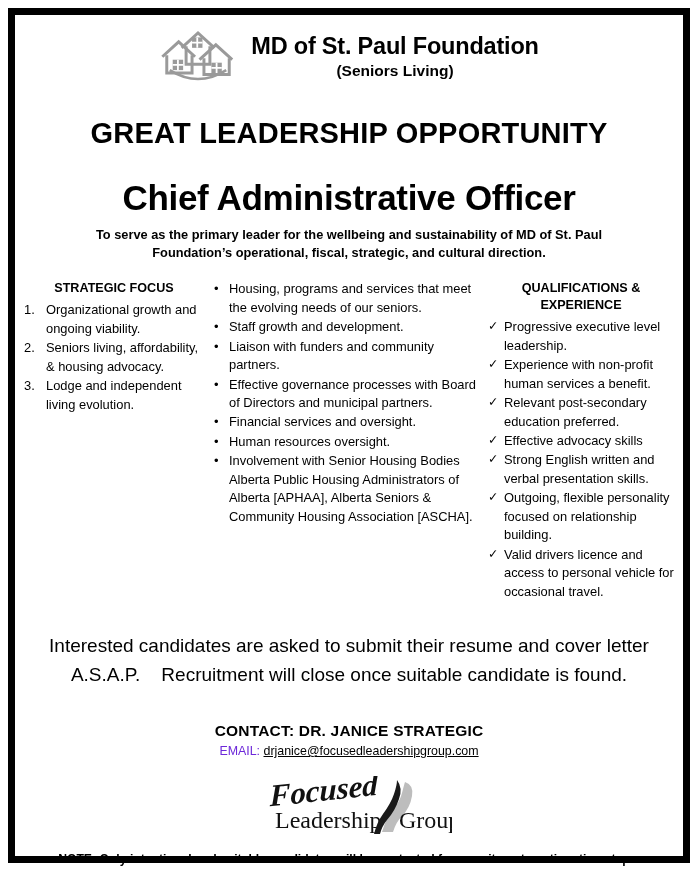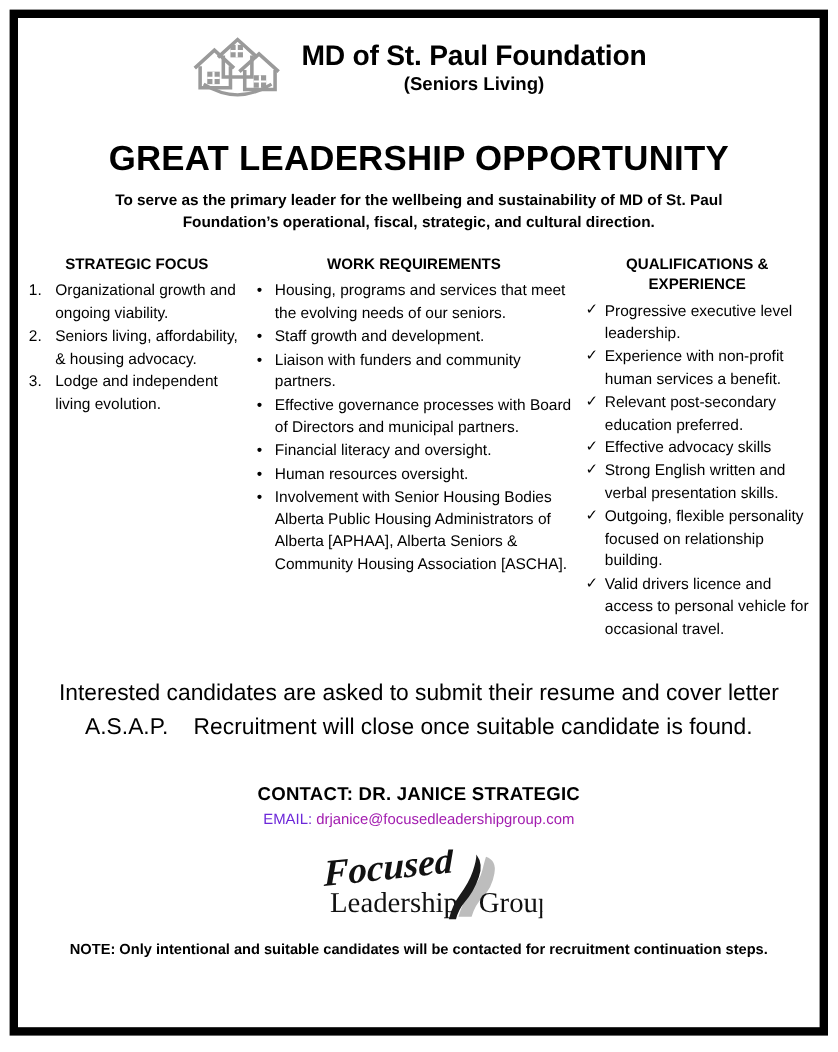--- a/index.html
+++ b/index.html
@@ -157,21 +157,22 @@
     font-size: 15.5px;
     font-weight: bold;
     letter-spacing: 0.2px;
   }
   .contact-email-row {
     font-size: 12.4px;
     margin-top: 4px;
   }
   .email-label { color: #6d28d9; }
   .email-link {
-    color: #a21caf;
+    color: #000000;
+    text-decoration: underline;
   }
 
   
   .footer-logo-wrap {
     display: flex;
     justify-content: center;
     margin-top: 18px;
   }
   .flg-svg { width: 205px; height: 62px; }
 
@@ -220,20 +221,21 @@
           </g>
         </svg>
       </span>
       <span class="masthead-text">
         <span class="org-name">MD of St. Paul Foundation</span>
         <span class="org-sub">(Seniors Living)</span>
       </span>
     </div>
 
     <div class="headline">GREAT LEADERSHIP OPPORTUNITY</div>
+    <div class="job-title">Chief Administrative Officer</div>
     <div class="tagline">To serve as the primary leader for the wellbeing and sustainability of MD of St. Paul Foundation’s operational, fiscal, strategic, and cultural direction.</div>
 
     <div class="columns">
 
       <div class="col-left">
         <div class="col-head">STRATEGIC FOCUS</div>
         <ol class="plain">
           <li class="item">
             <span class="marker marker-num">1.</span>
             <span class="item-text">Organizational growth and ongoing viability.</span>
@@ -243,41 +245,40 @@
             <span class="item-text">Seniors living, affordability, &amp; housing advocacy.</span>
           </li>
           <li class="item">
             <span class="marker marker-num">3.</span>
             <span class="item-text">Lodge and independent living evolution.</span>
           </li>
         </ol>
       </div>
 
       <div class="col-mid">
-        <div class="col-head">WORK REQUIREMENTS</div>
         <ul class="plain">
           <li class="item">
             <span class="marker marker-dot">•</span>
             <span class="item-text">Housing, programs and services that meet the evolving needs of our seniors.</span>
           </li>
           <li class="item">
             <span class="marker marker-dot">•</span>
             <span class="item-text">Staff growth and development.</span>
           </li>
           <li class="item">
             <span class="marker marker-dot">•</span>
             <span class="item-text">Liaison with funders and community partners.</span>
           </li>
           <li class="item">
             <span class="marker marker-dot">•</span>
             <span class="item-text">Effective governance processes with Board of Directors and municipal partners.</span>
           </li>
           <li class="item">
             <span class="marker marker-dot">•</span>
-            <span class="item-text">Financial literacy and oversight.</span>
+            <span class="item-text">Financial services and oversight.</span>
           </li>
           <li class="item">
             <span class="marker marker-dot">•</span>
             <span class="item-text">Human resources oversight.</span>
           </li>
           <li class="item">
             <span class="marker marker-dot">•</span>
             <span class="item-text">Involvement with Senior Housing Bodies Alberta Public Housing Administrators of Alberta [APHAA], Alberta Seniors &amp; Community Housing Association [ASCHA].</span>
           </li>
         </ul>

